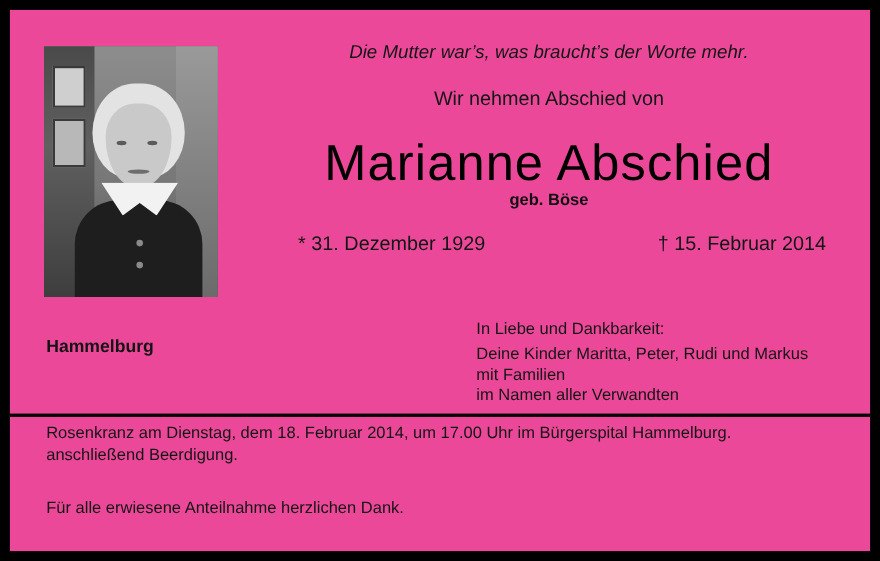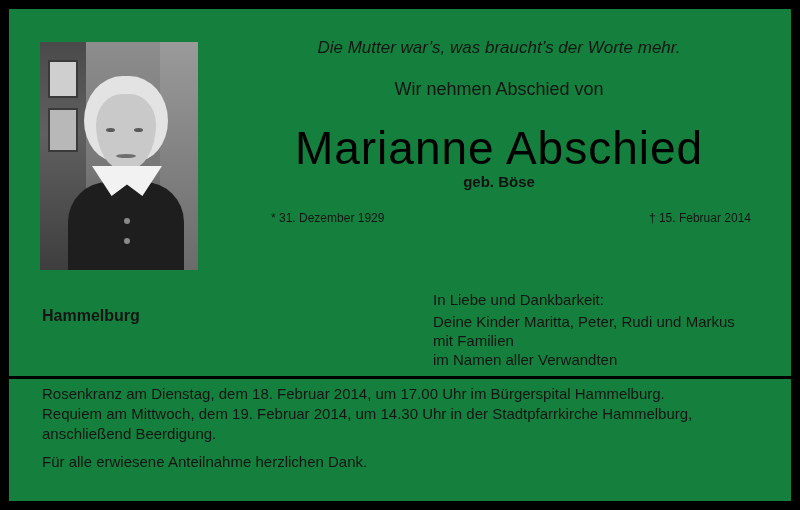--- a/index.html
+++ b/index.html
@@ -17,21 +17,21 @@
     background: #000000;
     box-sizing: border-box;
     overflow: hidden;
   }
   .inner {
     position: absolute;
     left: 9px;
     top: 9px;
     width: 782px;
     height: 492px;
-    background: #15803d;
+    background: #ec4899;
     box-sizing: border-box;
   }
 
   
   .portrait {
     position: absolute;
     left: 31px;
     top: 33px;
     width: 158px;
     height: 228px;
@@ -165,21 +165,21 @@
     font-weight: bold;
     color: #111111;
   }
   .dates {
     position: absolute;
     left: 240px;
     top: 202px;
     width: 520px;
     display: flex;
     justify-content: space-between;
-    font-size: 12px;
+    font-size: 18px;
     color: #141414;
   }
   .dates .birth { padding-left: 22px; }
   .dates .death { padding-right: 18px; }
 
   .city {
     position: absolute;
     left: 33px;
     top: 298px;
     font-size: 16px;
@@ -265,21 +265,20 @@
       <div class="heading">In Liebe und Dankbarkeit:</div>
       <div>Deine Kinder Maritta, Peter, Rudi und Markus</div>
       <div>mit Familien</div>
       <div>im Namen aller Verwandten</div>
     </div>
 
     <div class="divider"></div>
 
     <div class="services">
       <div>Rosenkranz am Dienstag, dem 18. Februar 2014, um 17.00 Uhr im Bürgerspital Hammelburg.</div>
-      <div>Requiem am Mittwoch, dem 19. Februar 2014, um 14.30 Uhr in der Stadtpfarrkirche Hammelburg,</div>
       <div>anschließend Beerdigung.</div>
     </div>
 
     <div class="closing">
       <div>Für alle erwiesene Anteilnahme herzlichen Dank.</div>
     </div>
 
   </div>
 </div>
 

